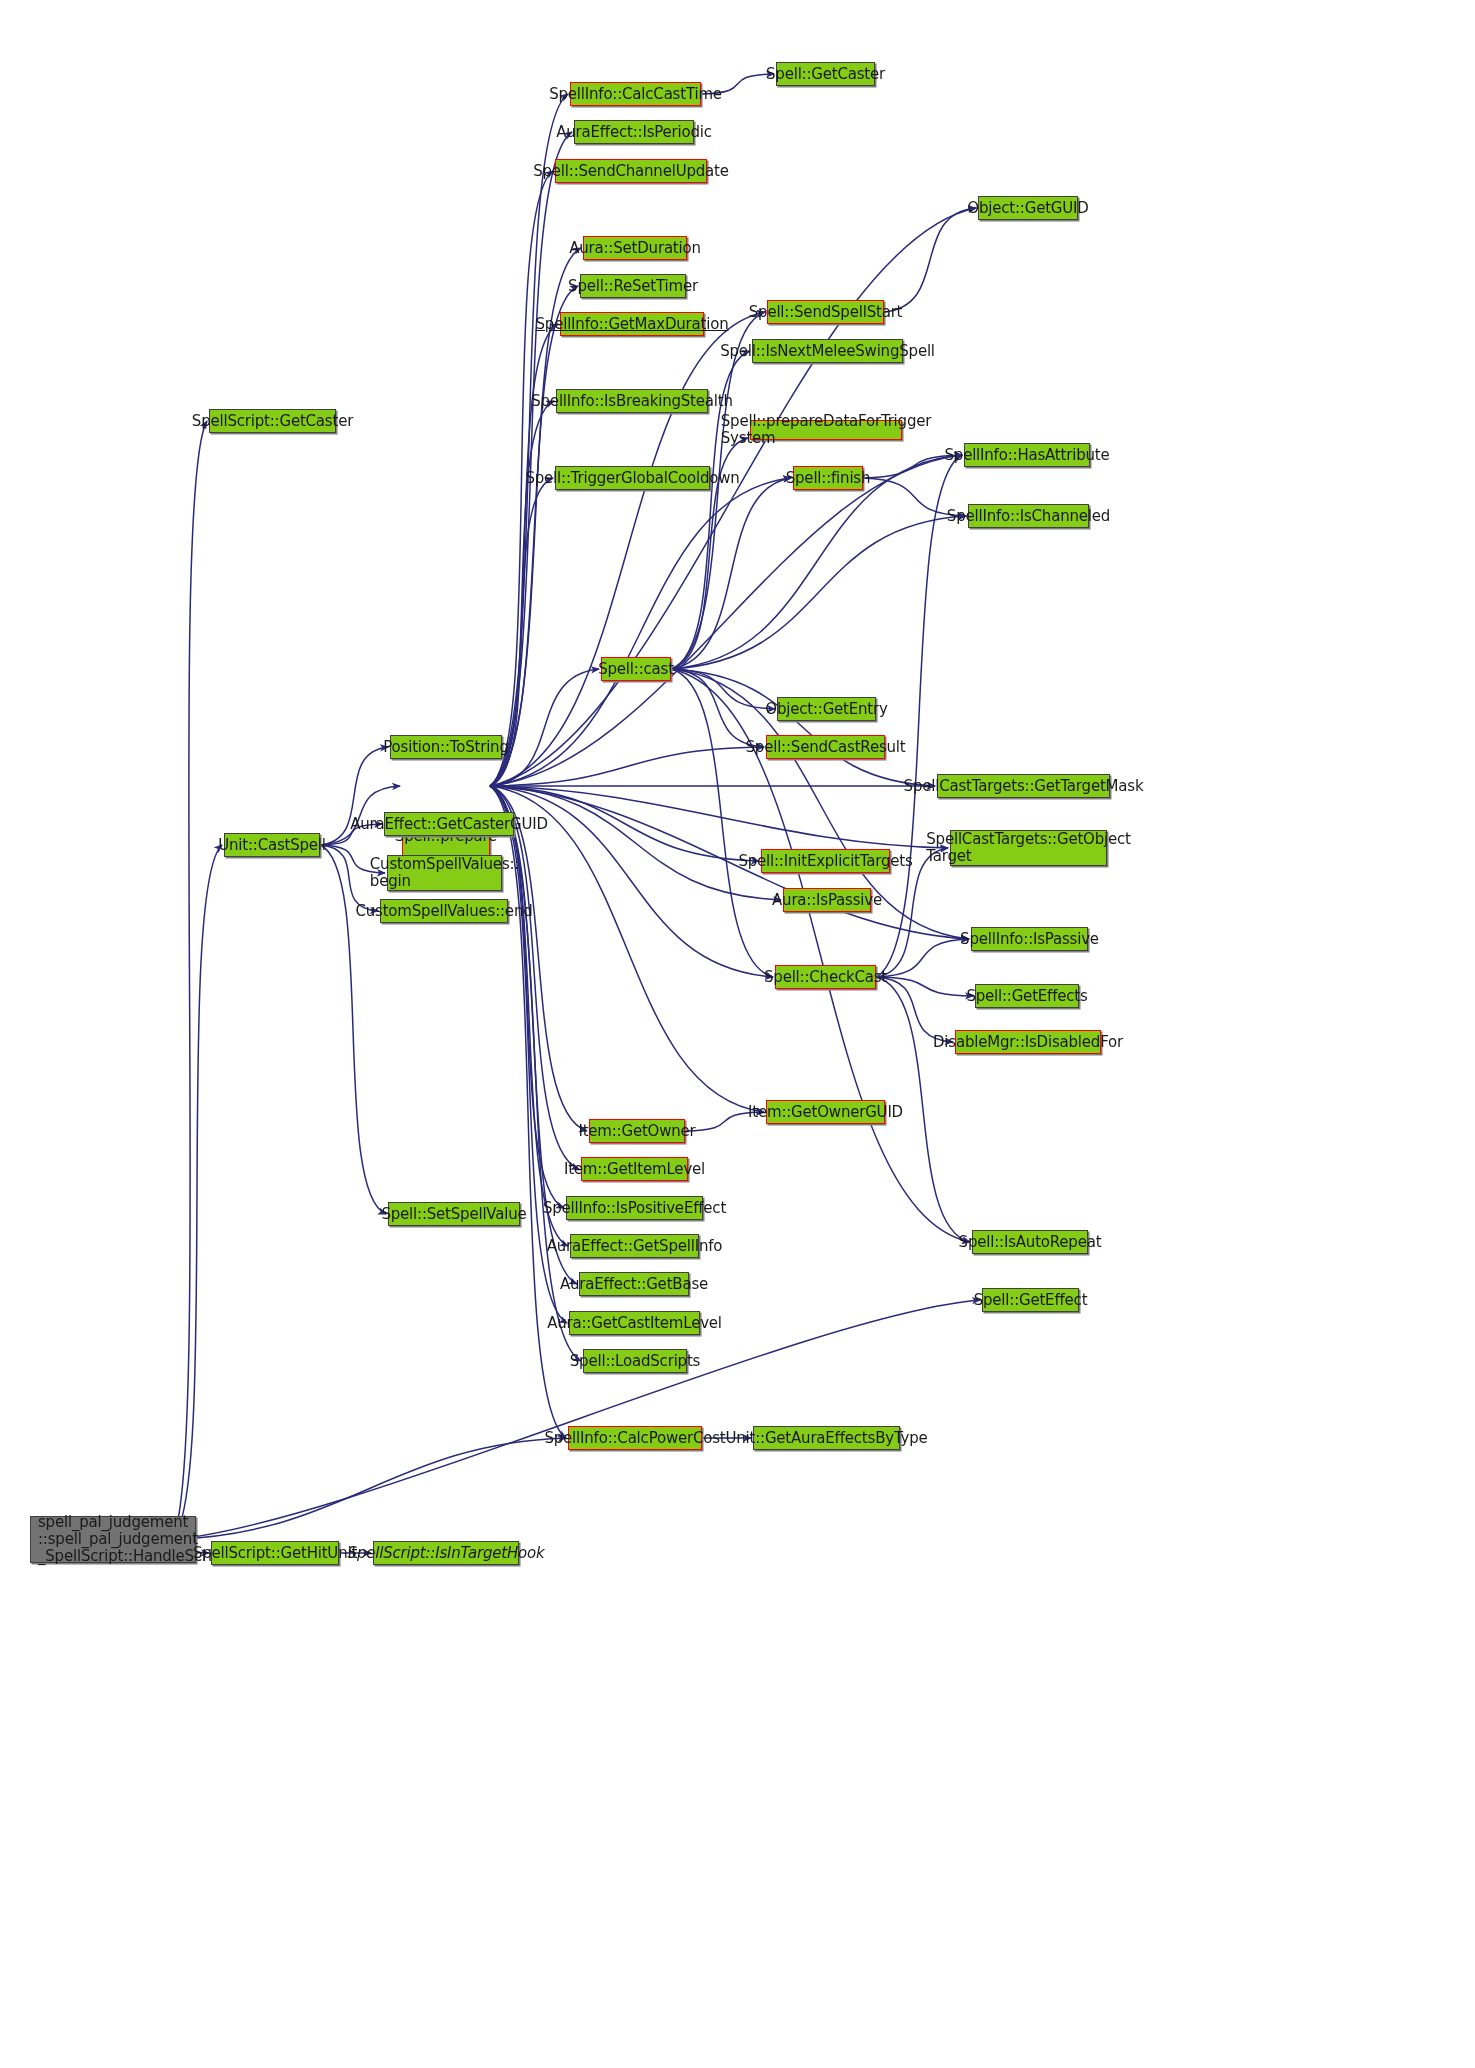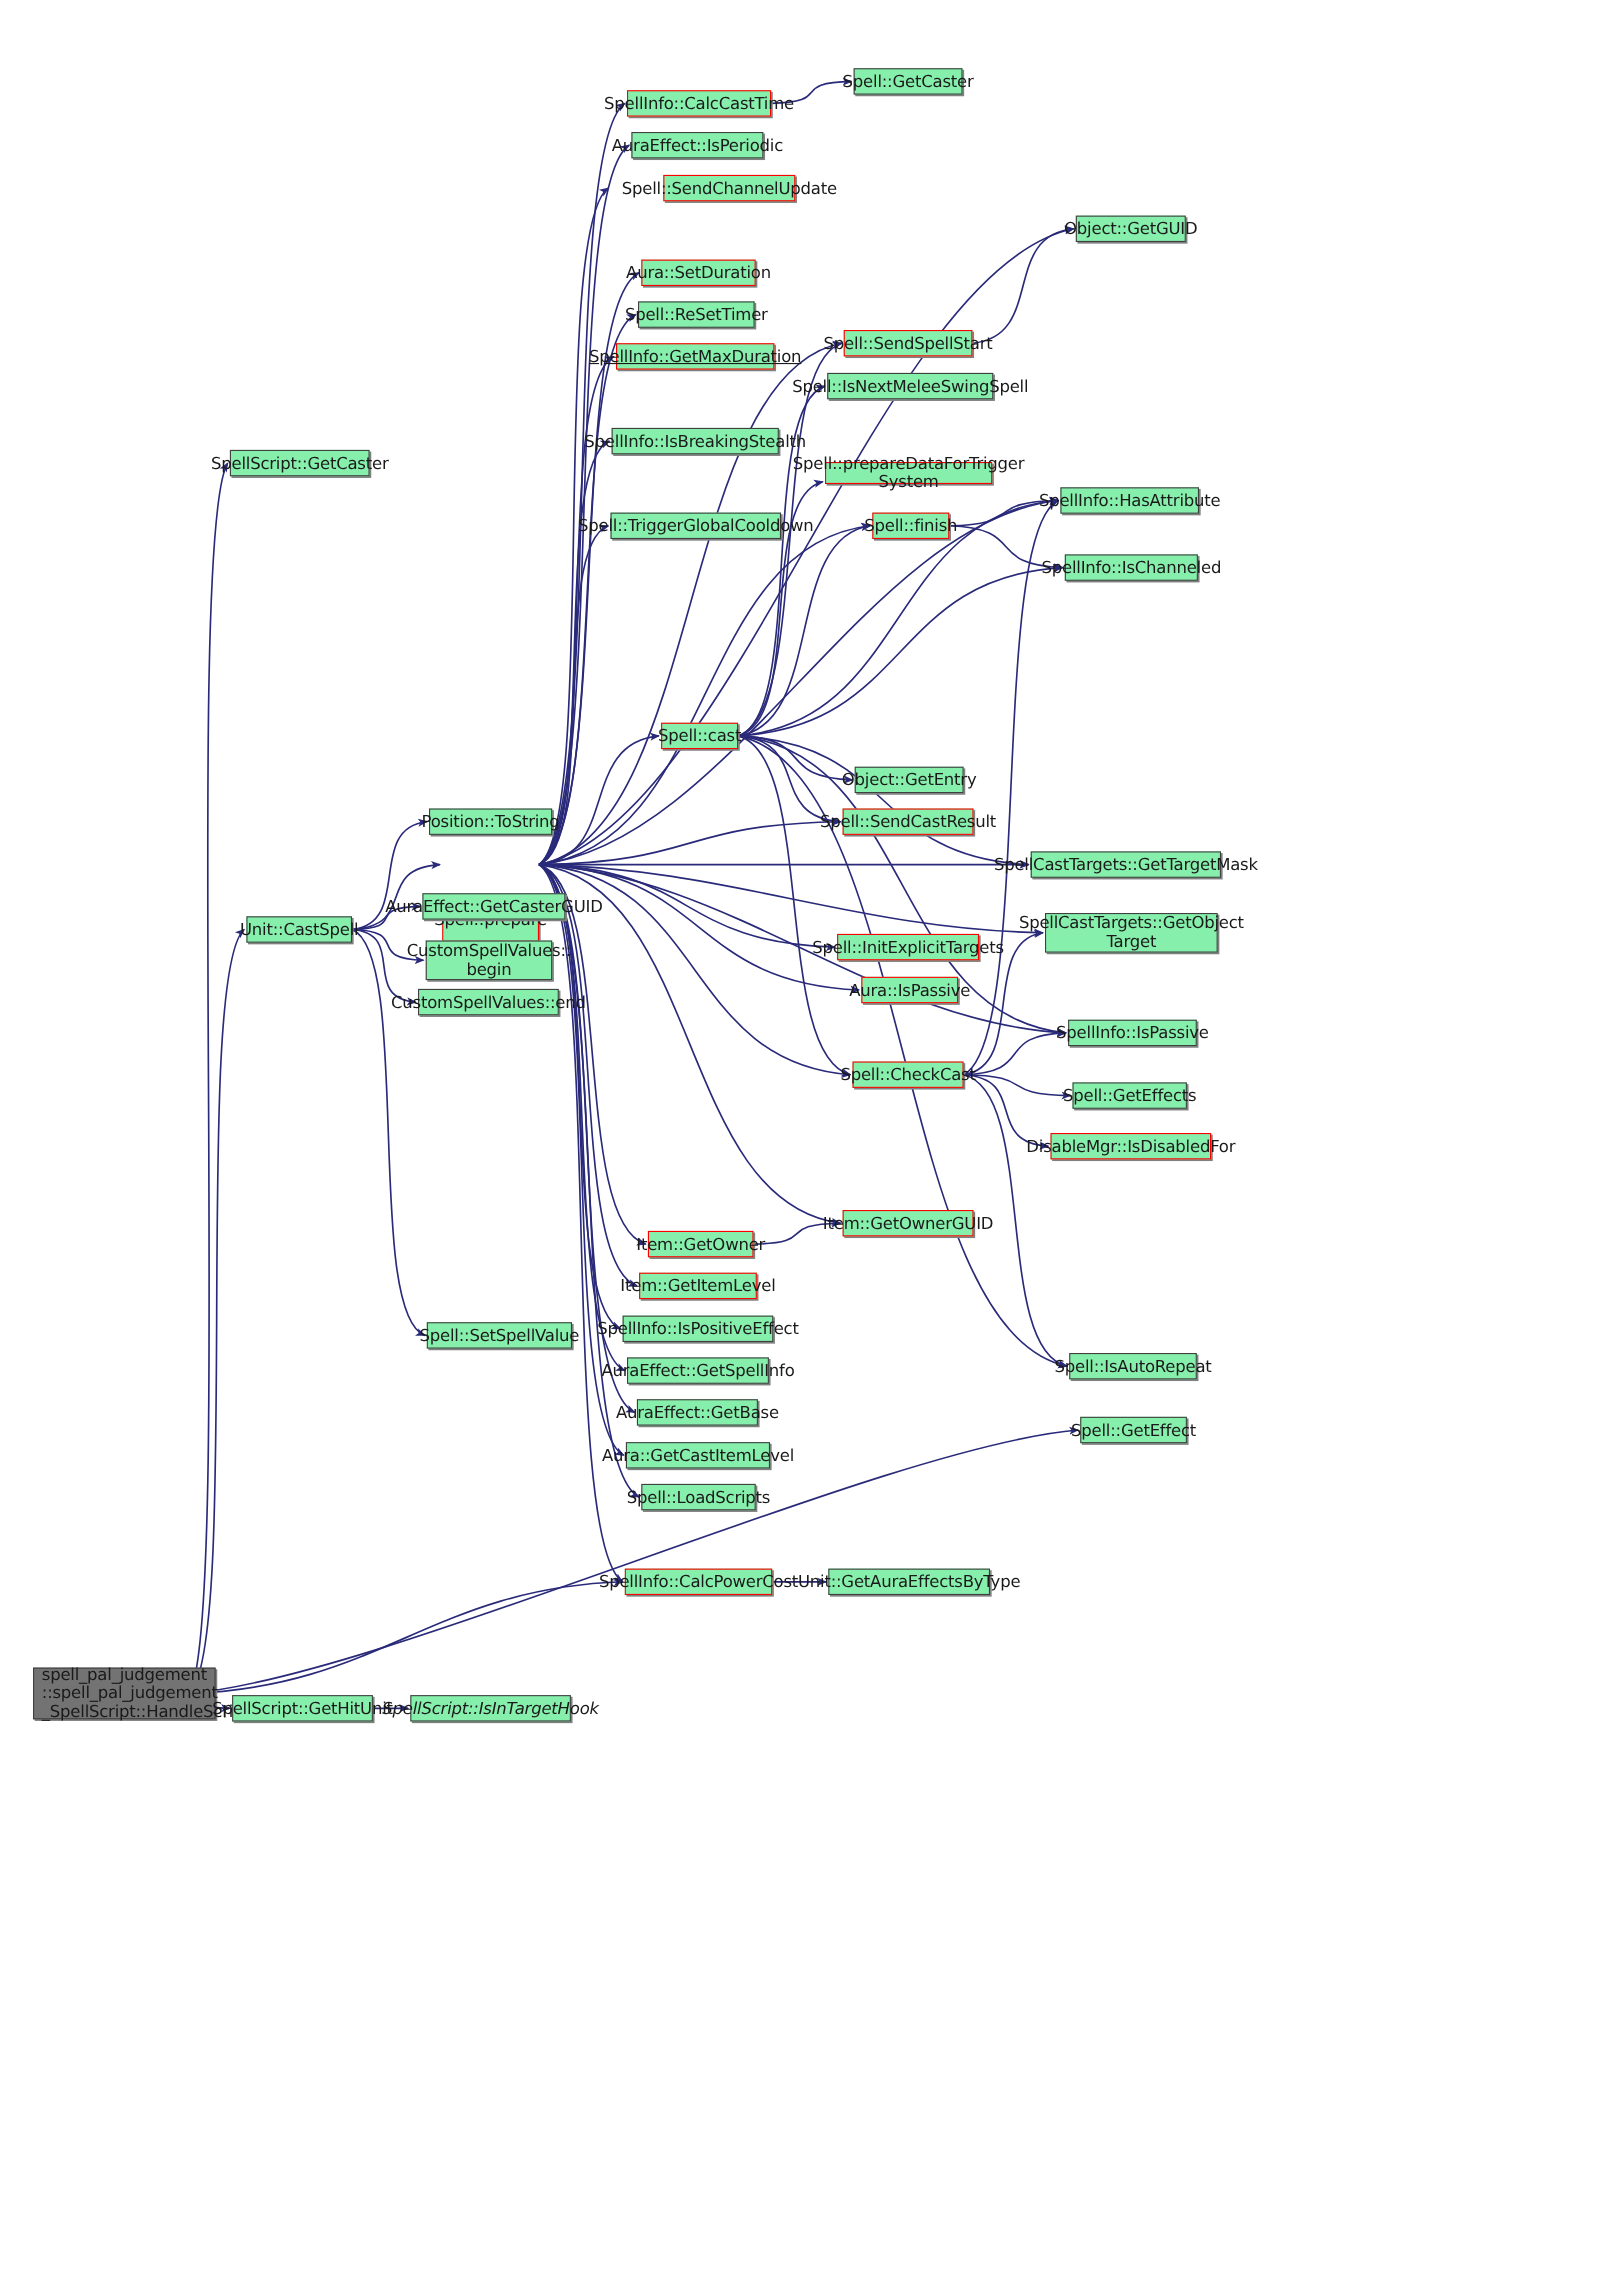--- a/index.html
+++ b/index.html
@@ -11,22 +11,22 @@
     font-family:"DejaVu Sans", sans-serif;
     overflow:hidden;
   }
   #edges{position:absolute;left:0;top:0;width:1475px;height:2068px;pointer-events:none;}
   .node{
     position:absolute;
     box-sizing:border-box;
     display:flex;
     align-items:center;
     justify-content:center;
-    text-align:center;
-    background:#86efac;
+    text-align:left;
+    background:#84cc16;
     border:1px solid #404040;
     color:#1a1a1a;
     font-size:15px;
     line-height:1.12;
     letter-spacing:-0.2px;
     white-space:pre-line;
     padding:1px 4px;
     box-shadow:1.5px 1.5px 0 0 #808080;
   }
   .node.red{border-color:#ff0000;}
@@ -127,21 +127,21 @@
       <div class="node" style="left: 373px; top: 1541px; width: 146px; height: 24px; font-style: italic;">SpellScript::IsInTargetHook</div>
       <div class="node" style="left: 390px; top: 735px; width: 112px; height: 24px;">Position::ToString</div>
       <div class="node red" style="left: 402px; top: 816px; width: 88px; height: 40px;">Spell::prepare</div>
       <div class="node" style="left: 384px; top: 812px; width: 130px; height: 24px;">AuraEffect::GetCasterGUID</div>
       <div class="node" style="left: 387px; top: 855px; width: 115px; height: 36px;">CustomSpellValues::
 begin</div>
       <div class="node" style="left: 380px; top: 899px; width: 128px; height: 24px;">CustomSpellValues::end</div>
       <div class="node" style="left: 388px; top: 1202px; width: 132px; height: 24px;">Spell::SetSpellValue</div>
       <div class="node red" style="left: 570px; top: 82px; width: 131px; height: 24px;">SpellInfo::CalcCastTime</div>
       <div class="node" style="left: 574px; top: 120px; width: 120px; height: 24px;">AuraEffect::IsPeriodic</div>
-      <div class="node red" style="left: 555px; top: 159px; width: 120px; height: 24px; margin-left: 48px;">Spell::SendChannelUpdate</div>
+      <div class="node red" style="left: 555px; top: 159px; width: 152px; height: 24px;">Spell::SendChannelUpdate</div>
       <div class="node red" style="left: 583px; top: 236px; width: 104px; height: 24px;">Aura::SetDuration</div>
       <div class="node" style="left: 580px; top: 274px; width: 106px; height: 24px;">Spell::ReSetTimer</div>
       <div class="node red" style="left: 560px; top: 312px; width: 144px; height: 24px; text-decoration: underline;">SpellInfo::GetMaxDuration</div>
       <div class="node" style="left: 556px; top: 389px; width: 152px; height: 24px;">SpellInfo::IsBreakingStealth</div>
       <div class="node" style="left: 555px; top: 466px; width: 155px; height: 24px;">Spell::TriggerGlobalCooldown</div>
       <div class="node red" style="left: 601px; top: 657px; width: 70px; height: 24px;">Spell::cast</div>
       <div class="node" style="left: 777px; top: 697px; width: 99px; height: 24px;">Object::GetEntry</div>
       <div class="node red" style="left: 766px; top: 735px; width: 119px; height: 24px;">Spell::SendCastResult</div>
       <div class="node red" style="left: 761px; top: 849px; width: 129px; height: 24px;">Spell::InitExplicitTargets</div>
       <div class="node red" style="left: 783px; top: 888px; width: 88px; height: 24px;">Aura::IsPassive</div>

